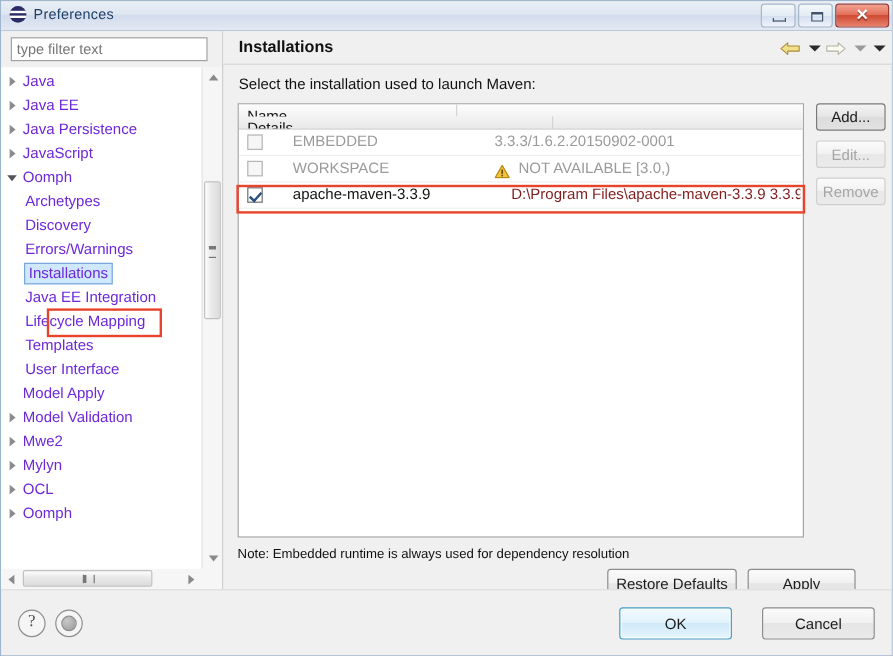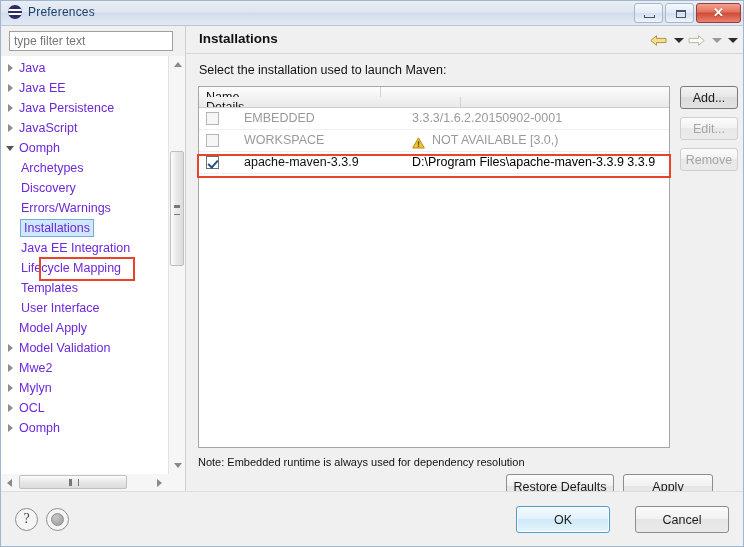--- a/index.html
+++ b/index.html
@@ -430,21 +430,21 @@
     position: absolute;
     left: 3px; top: 1px;
     width: 4px; height: 8px;
     border: solid #27507f;
     border-width: 0 2px 2px 0;
     transform: rotate(42deg);
   }
   .name-dim { color: #9a9a9a; }
   .name-on  { color: #111111; }
   .det-dim  { color: #9a9a9a; }
-  .det-on   { color: #000000; }
+  .det-on   { color: #7f1d1d; margin-left: 14px; }
   .warn-icon {
     width: 13px; height: 12px;
     flex: 0 0 auto;
     margin-right: 7px;
     position: relative;
   }
 
   .note {
     position: absolute;
     left: 12px; top: 430px;

